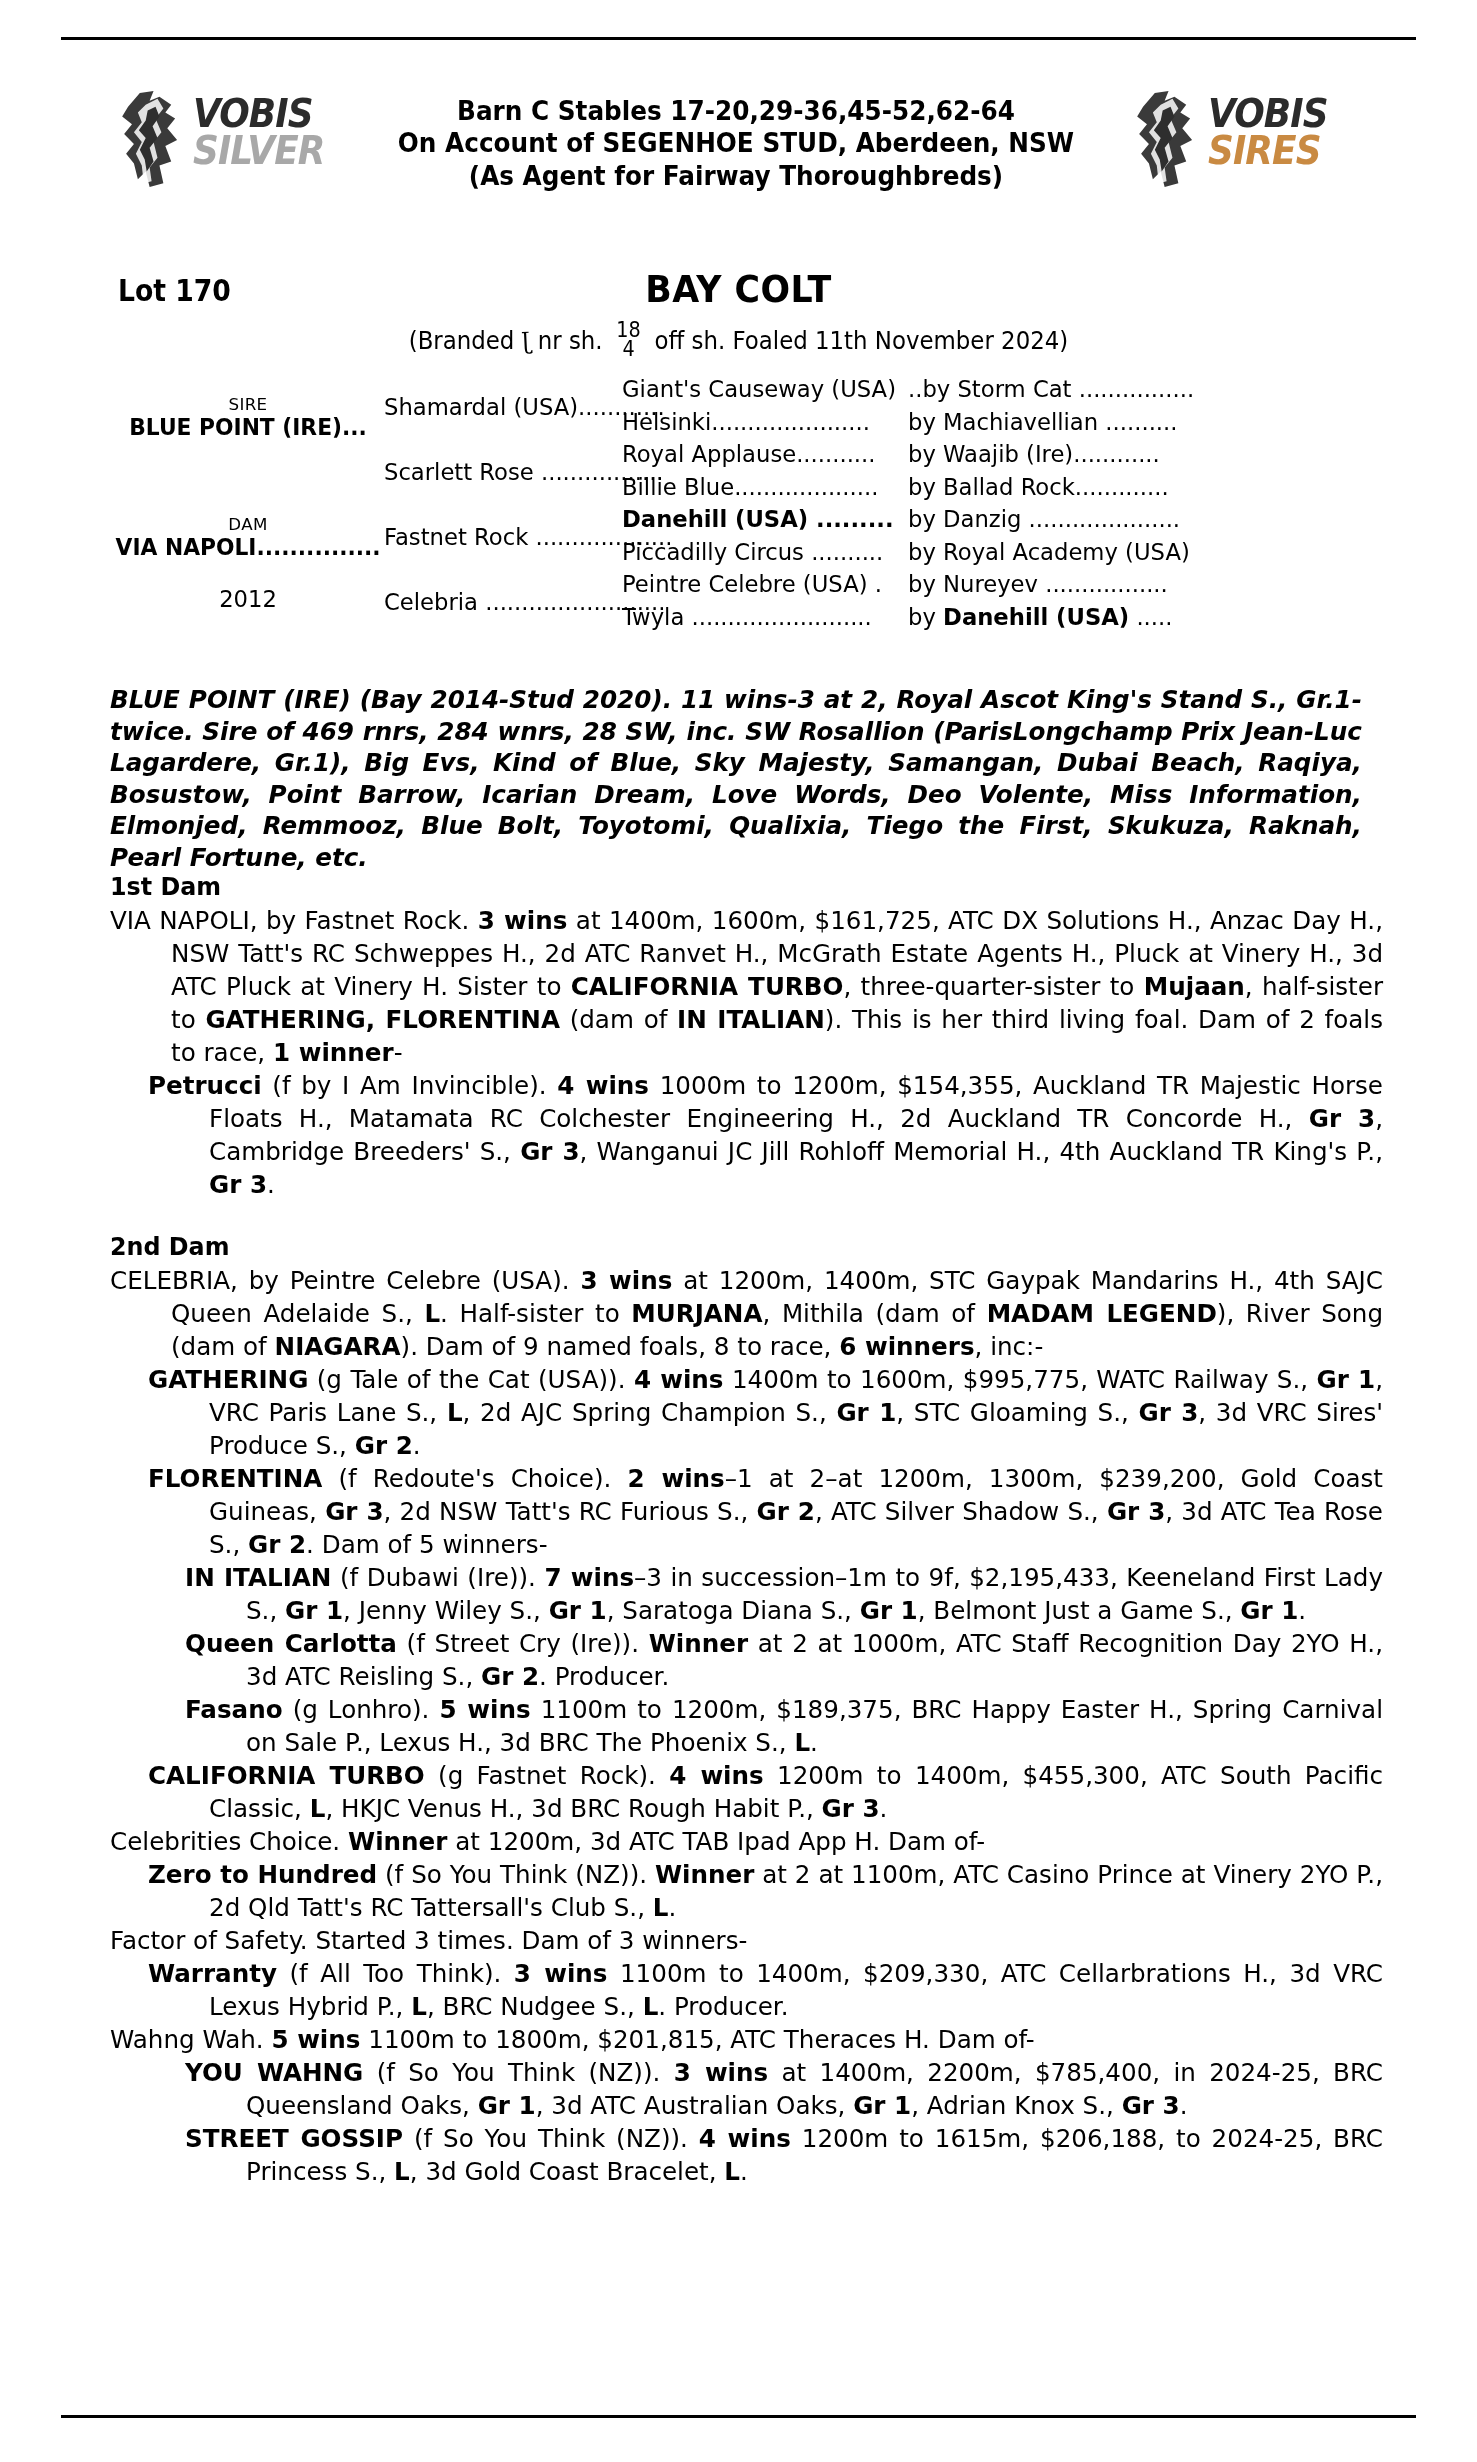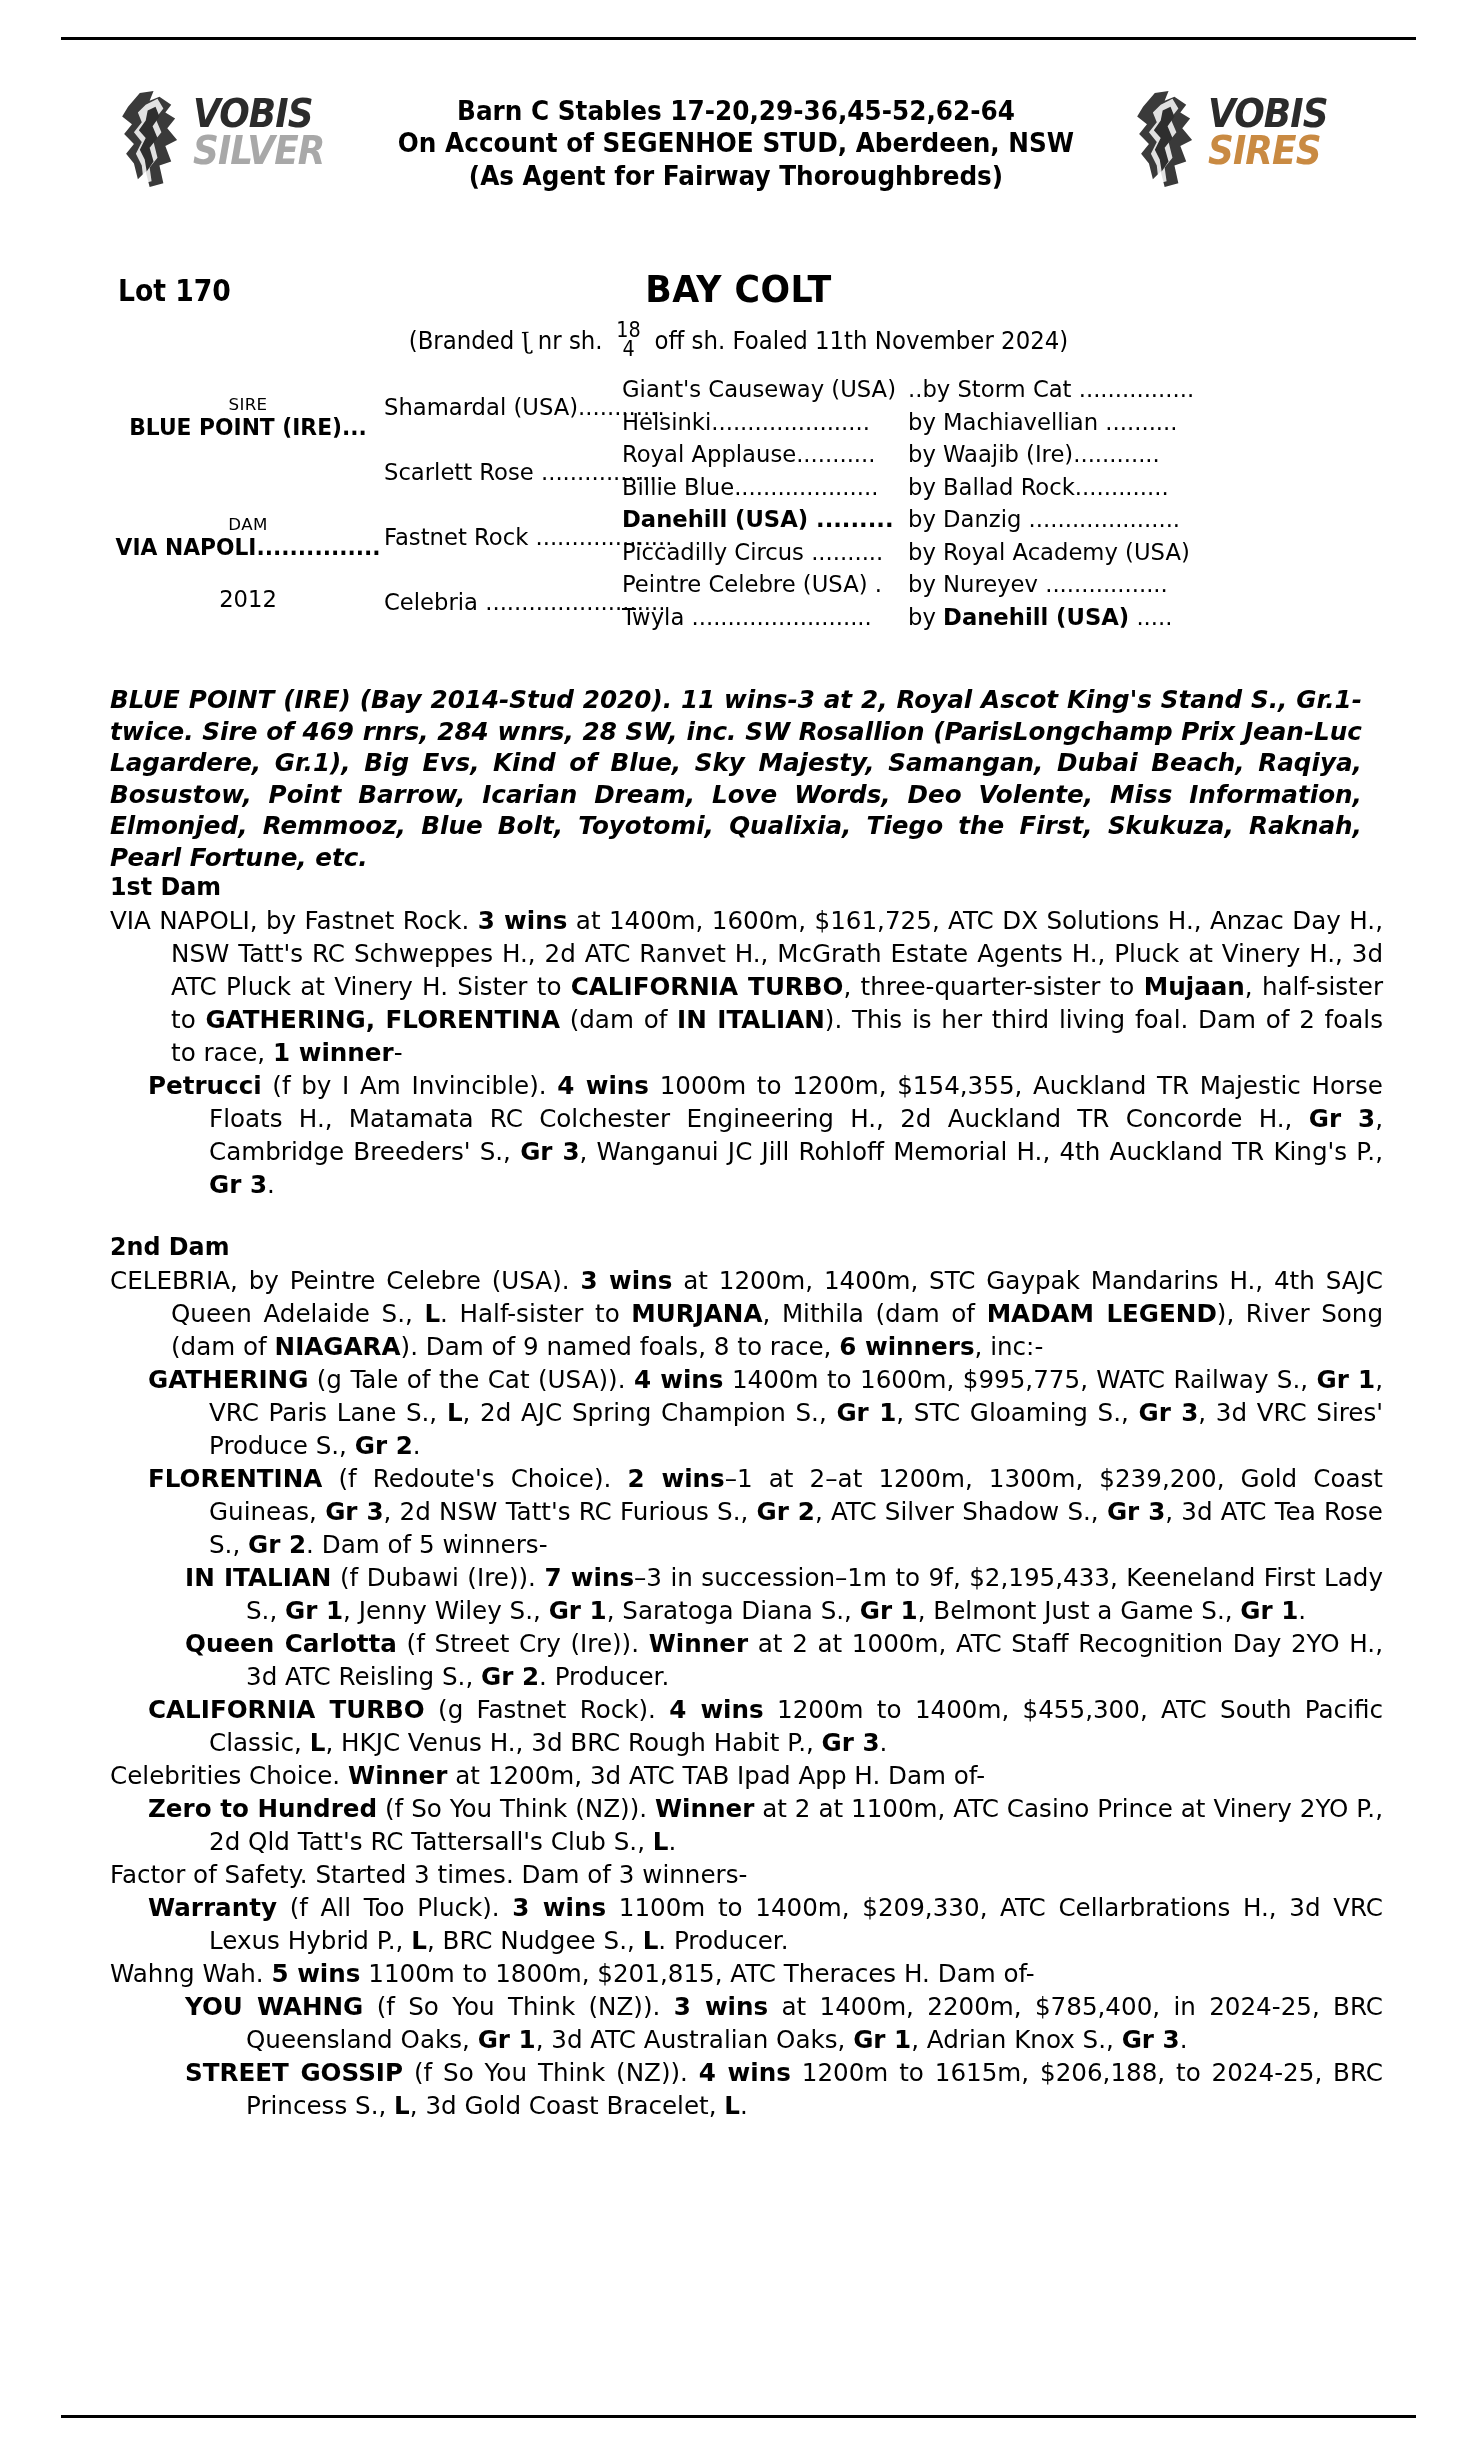--- a/index.html
+++ b/index.html
@@ -368,30 +368,31 @@
     <p class="para hang0"><span>CELEBRIA,</span> <span class="it">by Peintre Celebre (USA)</span>. <span class="b">3 wins</span><span> at 1200m, 1400m, STC Gaypak Mandarins H., 4th SAJC Queen Adelaide S., </span><span class="b">L</span><span>. Half-sister to </span><span class="b">MURJANA</span><span>, Mithila (dam of </span><span class="b">MADAM LEGEND</span><span>), River Song (dam of </span><span class="b">NIAGARA</span><span>). Dam of 9 named foals, 8 to race, </span><span class="b">6 winners</span><span>, inc:-</span></p>
 
     <p class="para hang1"><span class="b">GATHERING</span> <span class="it">(g Tale of the Cat (USA))</span>. <span class="b">4 wins</span><span> 1400m to 1600m, $995,775, WATC Railway S., </span><span class="b">Gr 1</span><span>, VRC Paris Lane S., </span><span class="b">L</span><span>, 2d AJC Spring Champion S., </span><span class="b">Gr 1</span><span>, STC Gloaming S., </span><span class="b">Gr 3</span><span>, 3d VRC Sires' Produce S., </span><span class="b">Gr 2</span><span>.</span></p>
 
     <p class="para hang1"><span class="b">FLORENTINA</span> <span class="it">(f Redoute's Choice)</span>. <span class="b">2 wins</span><span>–1 at 2–at 1200m, 1300m, $239,200, Gold Coast Guineas, </span><span class="b">Gr 3</span><span>, 2d NSW Tatt's RC Furious S., </span><span class="b">Gr 2</span><span>, ATC Silver Shadow S., </span><span class="b">Gr 3</span><span>, 3d ATC Tea Rose S., </span><span class="b">Gr 2</span><span>. Dam of 5 winners-</span></p>
 
     <p class="para hang2"><span class="b">IN ITALIAN</span> <span class="it">(f Dubawi (Ire))</span>. <span class="b">7 wins</span><span>–3 in succession–1m to 9f, $2,195,433, Keeneland First Lady S., </span><span class="b">Gr 1</span><span>, Jenny Wiley S., </span><span class="b">Gr 1</span><span>, Saratoga Diana S., </span><span class="b">Gr 1</span><span>, Belmont Just a Game S., </span><span class="b">Gr 1</span><span>.</span></p>
 
     <p class="para hang2"><span class="b">Queen Carlotta</span> <span class="it">(f Street Cry (Ire))</span>. <span class="b">Winner</span><span> at 2 at 1000m, ATC Staff Recognition Day 2YO H., 3d ATC Reisling S., </span><span class="b">Gr 2</span><span>. Producer.</span></p>
 
+    <p class="para hang2"><span class="b">Fasano</span> <span class="it">(g Lonhro)</span>. <span class="b">5 wins</span><span> 1100m to 1200m, $189,375, BRC Happy Easter H., Spring Carnival on Sale P., Lexus H., 3d BRC The Phoenix S., </span><span class="b">L</span><span>.</span></p>
 
     <p class="para hang1"><span class="b">CALIFORNIA TURBO</span> <span class="it">(g Fastnet Rock)</span>. <span class="b">4 wins</span><span> 1200m to 1400m, $455,300, ATC South Pacific Classic, </span><span class="b">L</span><span>, HKJC Venus H., 3d BRC Rough Habit P., </span><span class="b">Gr 3</span><span>.</span></p>
 
     <p class="para hang0"><span>Celebrities Choice. </span><span class="b">Winner</span><span> at 1200m, 3d ATC TAB Ipad App H. Dam of-</span></p>
 
     <p class="para hang1"><span class="b">Zero to Hundred</span> <span class="it">(f So You Think (NZ))</span>. <span class="b">Winner</span><span> at 2 at 1100m, ATC Casino Prince at Vinery 2YO P., 2d Qld Tatt's RC Tattersall's Club S., </span><span class="b">L</span><span>.</span></p>
 
     <p class="para hang0">Factor of Safety. Started 3 times. Dam of 3 winners-</p>
 
-    <p class="para hang1"><span class="b">Warranty</span> <span class="it">(f All Too Pluck)</span>. <span class="b">3 wins</span><span> 1100m to 1400m, $209,330, ATC Cellarbrations H., 3d VRC Lexus Hybrid P., </span><span class="b">L</span><span>, BRC Nudgee S., </span><span class="b">L</span><span>. Producer.</span></p>
+    <p class="para hang1"><span class="b">Warranty</span> <span class="it">(f All Too Think)</span>. <span class="b">3 wins</span><span> 1100m to 1400m, $209,330, ATC Cellarbrations H., 3d VRC Lexus Hybrid P., </span><span class="b">L</span><span>, BRC Nudgee S., </span><span class="b">L</span><span>. Producer.</span></p>
 
     <p class="para hang0"><span>Wahng Wah. </span><span class="b">5 wins</span><span> 1100m to 1800m, $201,815, ATC Theraces H. Dam of-</span></p>
 
     <p class="para hang2"><span class="b">YOU WAHNG</span> <span class="it">(f So You Think (NZ))</span>. <span class="b">3 wins</span><span> at 1400m, 2200m, $785,400, in 2024-25, BRC Queensland Oaks, </span><span class="b">Gr 1</span><span>, 3d ATC Australian Oaks, </span><span class="b">Gr 1</span><span>, Adrian Knox S., </span><span class="b">Gr 3</span><span>.</span></p>
 
     <p class="para hang2"><span class="b">STREET GOSSIP</span> <span class="it">(f So You Think (NZ))</span>. <span class="b">4 wins</span><span> 1200m to 1615m, $206,188, to 2024-25, BRC Princess S., </span><span class="b">L</span><span>, 3d Gold Coast Bracelet, </span><span class="b">L</span><span>.</span></p>
 
   </div>
 </div>
 

